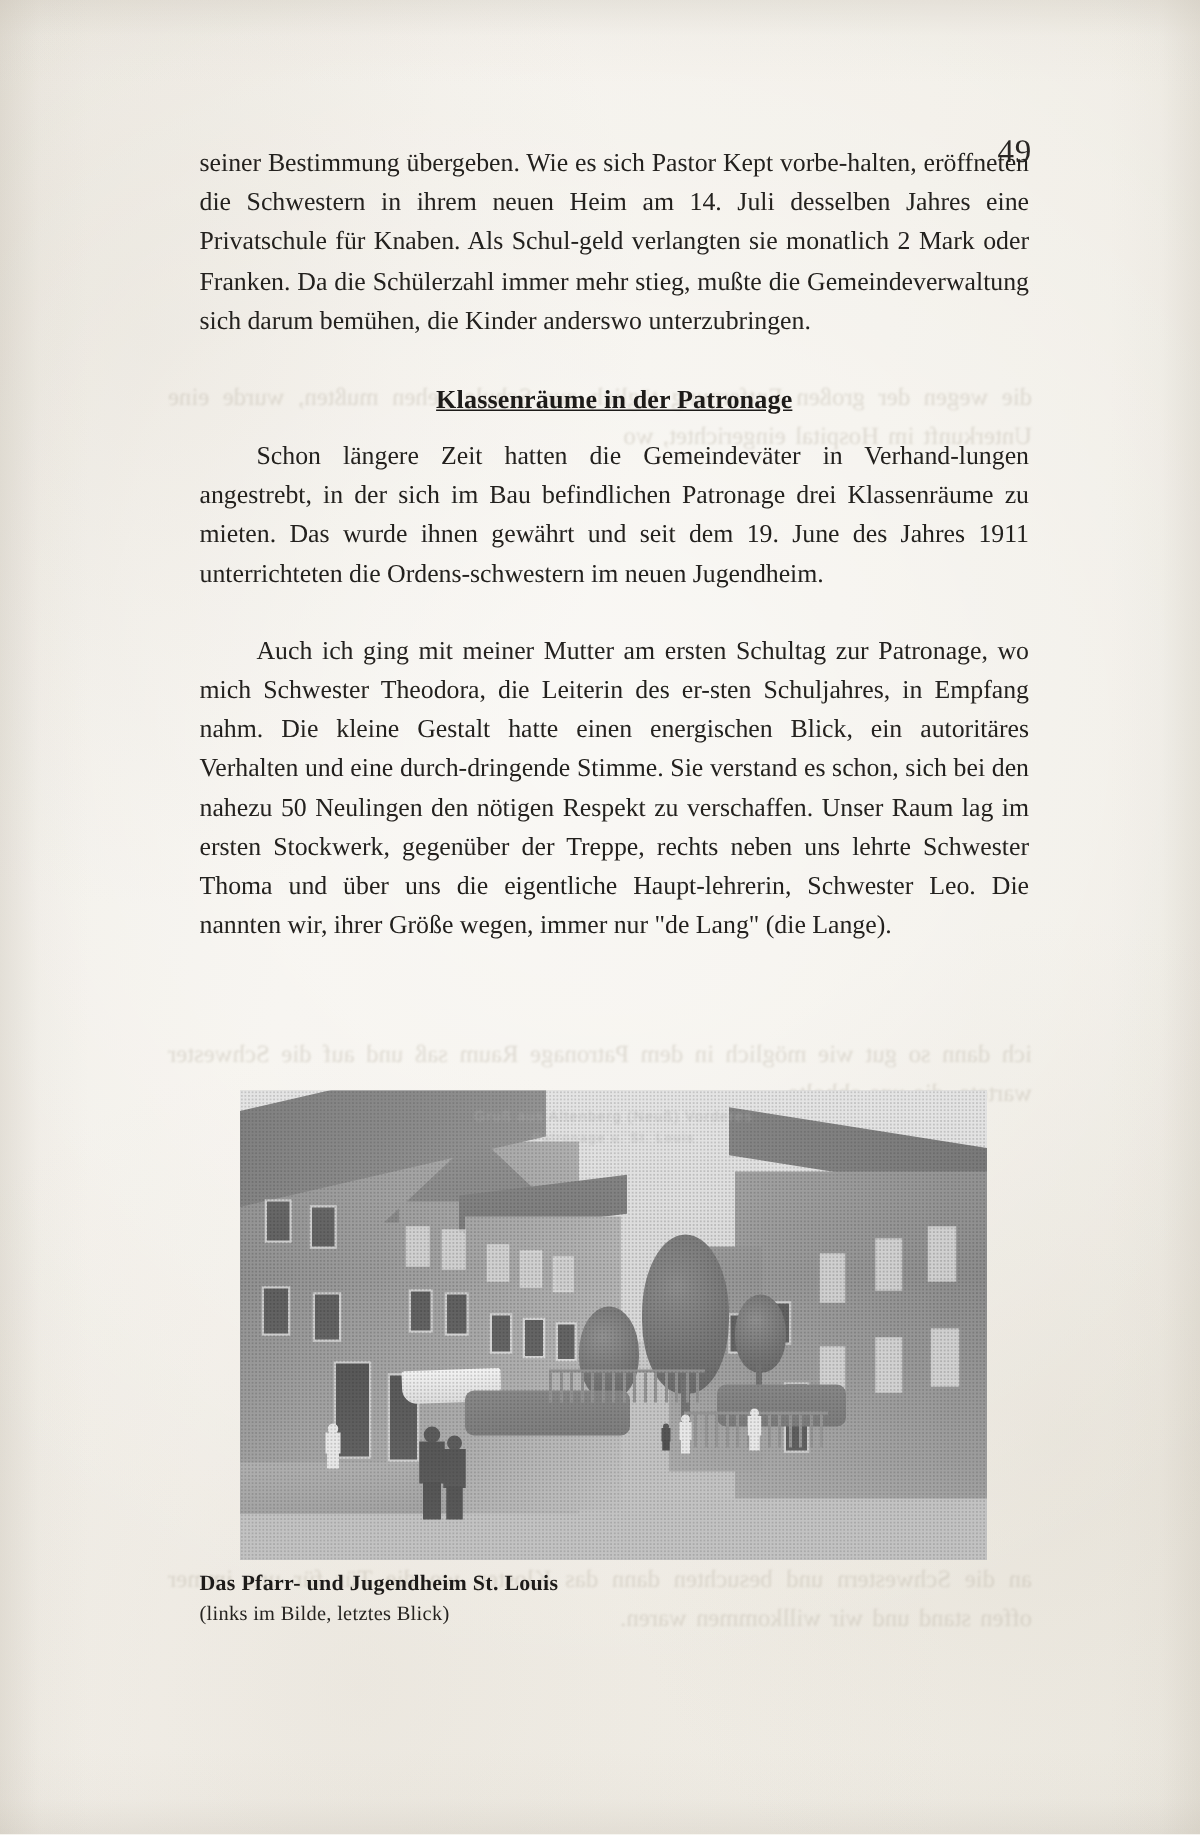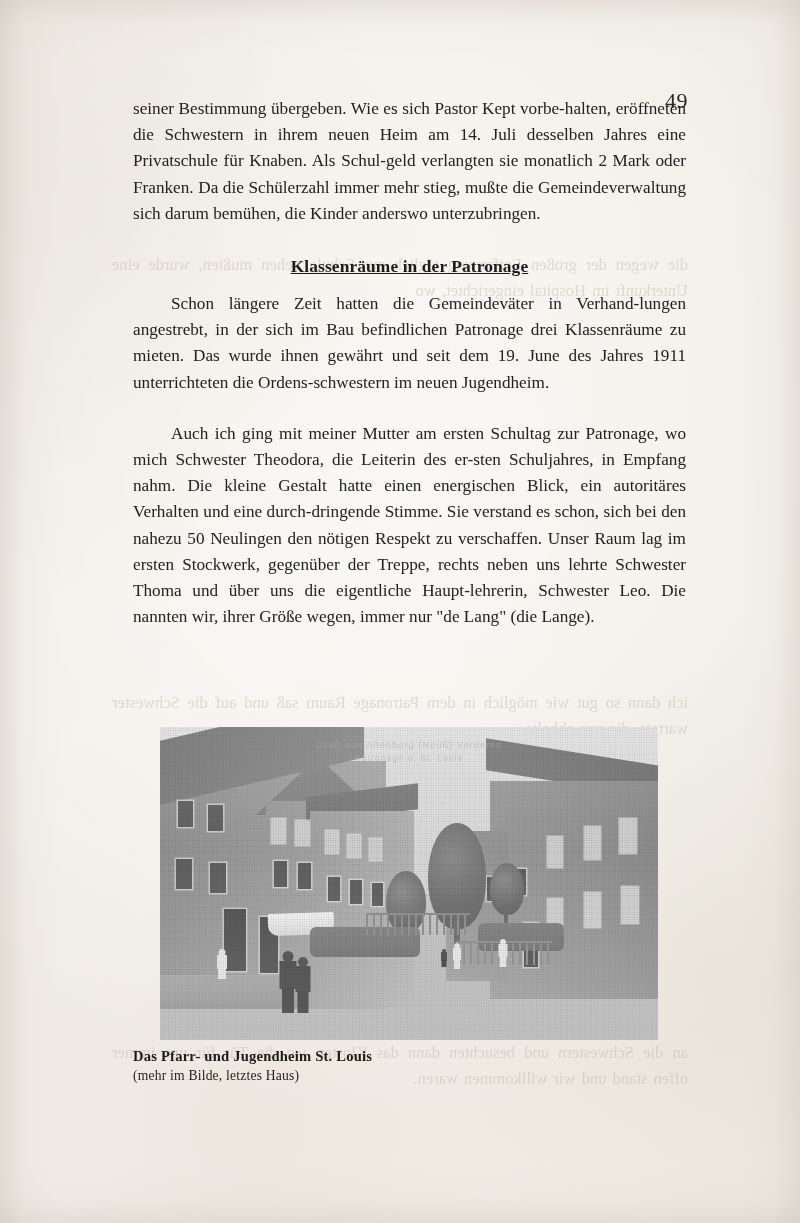--- a/index.html
+++ b/index.html
@@ -498,17 +498,17 @@
           <div class="line2">Patronage u. St. Louis</div>
         </div>
 
         <div class="halftone"></div>
         <div class="photo-haze"></div>
       </div>
     </div>
 
     <div class="caption">
       <p class="caption-title">Das Pfarr- und Jugendheim St. Louis</p>
-      <p class="caption-sub">(mehr im Bilde, letztes Haus)</p>
+      <p class="caption-sub">(links im Bilde, letztes Blick)</p>
     </div>
 
   </div>
 </div>
 
 </body></html>

